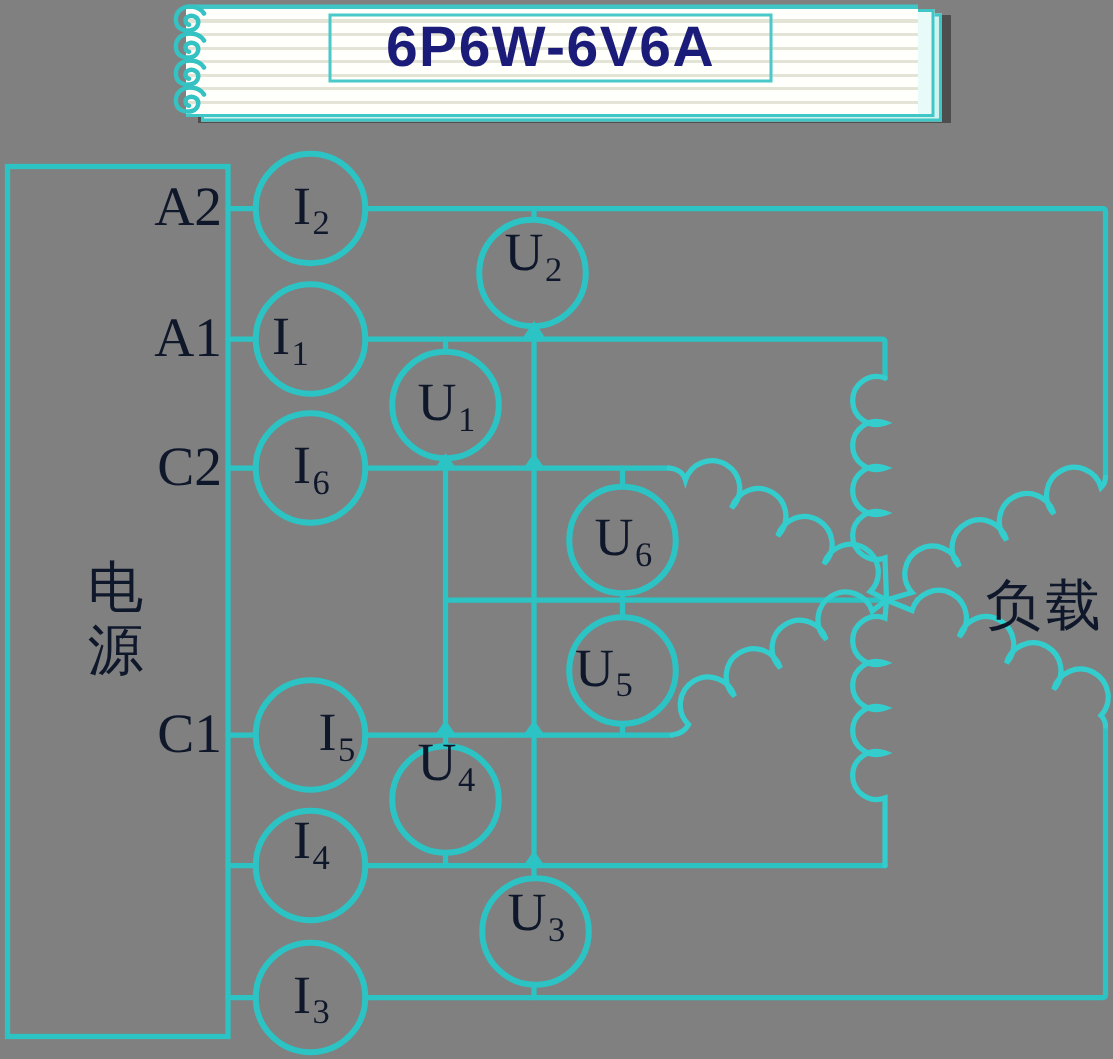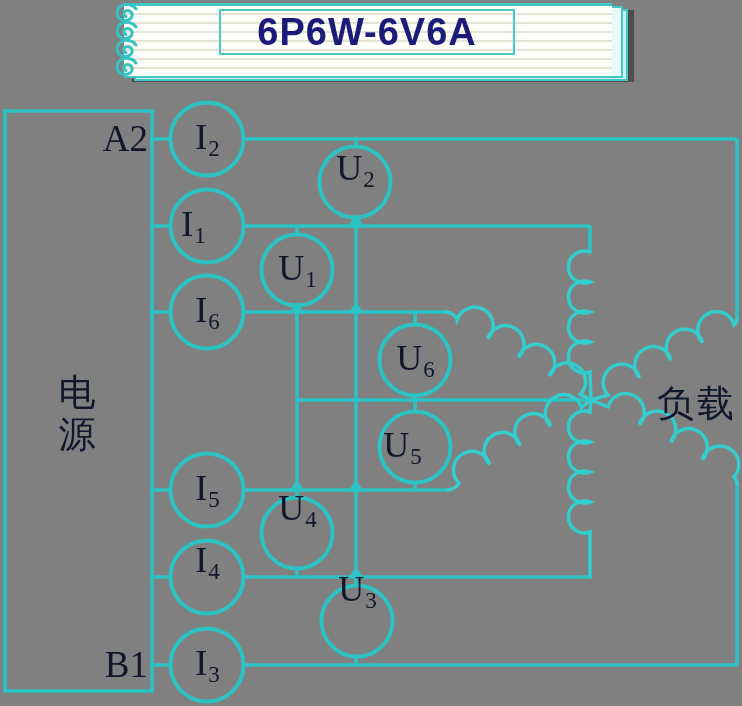--- a/index.html
+++ b/index.html
@@ -110,32 +110,34 @@
       </svg>
     <svg class="ring" style="top:39px" viewBox="0 0 27 19">
         <path d="M23,6 C20,1 12,0 8,3 C3,6 3,14 8,16.5 C13,18.5 18,17 19,13 C20,9 16,6.5 12.5,8 C10,9 10,13 13,13.5" fill="none" stroke="#35c2c2" stroke-width="3" stroke-linecap="round"></path>
       </svg>
     <svg class="ring" style="top:57px" viewBox="0 0 27 19">
         <path d="M23,6 C20,1 12,0 8,3 C3,6 3,14 8,16.5 C13,18.5 18,17 19,13 C20,9 16,6.5 12.5,8 C10,9 10,13 13,13.5" fill="none" stroke="#35c2c2" stroke-width="3" stroke-linecap="round"></path>
       </svg>
   </div>
 
   <div class="lbl terminal" style="top:118px">A2</div>
-  <div class="lbl terminal" style="top:644px">B1</div>
+  <div class="lbl terminal" style="top:205px">A1</div>
+  <div class="lbl terminal" style="top:291px">C2</div>
+  <div class="lbl terminal" style="top:469px">C1</div>
 
   <div class="lbl load-label">负载</div>
   <div class="lbl source-label">电源</div>
 
   <div class="lbl mlabel" style="left:207px; top:139px"><span>I</span><span class="sub">2</span></div>
   <div class="lbl mlabel" style="left:193px; top:226px"><span>I</span><span class="sub">1</span></div>
   <div class="lbl mlabel" style="left:207px; top:312px"><span>I</span><span class="sub">6</span></div>
-  <div class="lbl mlabel" style="left:207px; top:490px"><span>I</span><span class="sub">5</span></div>
+  <div class="lbl mlabel" style="left:224px; top:490px"><span>I</span><span class="sub">5</span></div>
   <div class="lbl mlabel" style="left:207px; top:562px"><span>I</span><span class="sub">4</span></div>
   <div class="lbl mlabel" style="left:207px; top:665px"><span>I</span><span class="sub">3</span></div>
 
   <div class="lbl mlabel" style="left:355px; top:170px"><span>U</span><span class="sub">2</span></div>
   <div class="lbl mlabel" style="left:297px; top:270px"><span>U</span><span class="sub">1</span></div>
   <div class="lbl mlabel" style="left:415px; top:360px"><span>U</span><span class="sub">6</span></div>
   <div class="lbl mlabel" style="left:402px; top:447px"><span>U</span><span class="sub">5</span></div>
   <div class="lbl mlabel" style="left:297px; top:510px"><span>U</span><span class="sub">4</span></div>
-  <div class="lbl mlabel" style="left:357px; top:591px"><span>U</span><span class="sub">3</span></div>
+  <div class="lbl mlabel" style="left:357px; top:610px"><span>U</span><span class="sub">3</span></div>
 
 </div>
 
 </body></html>

